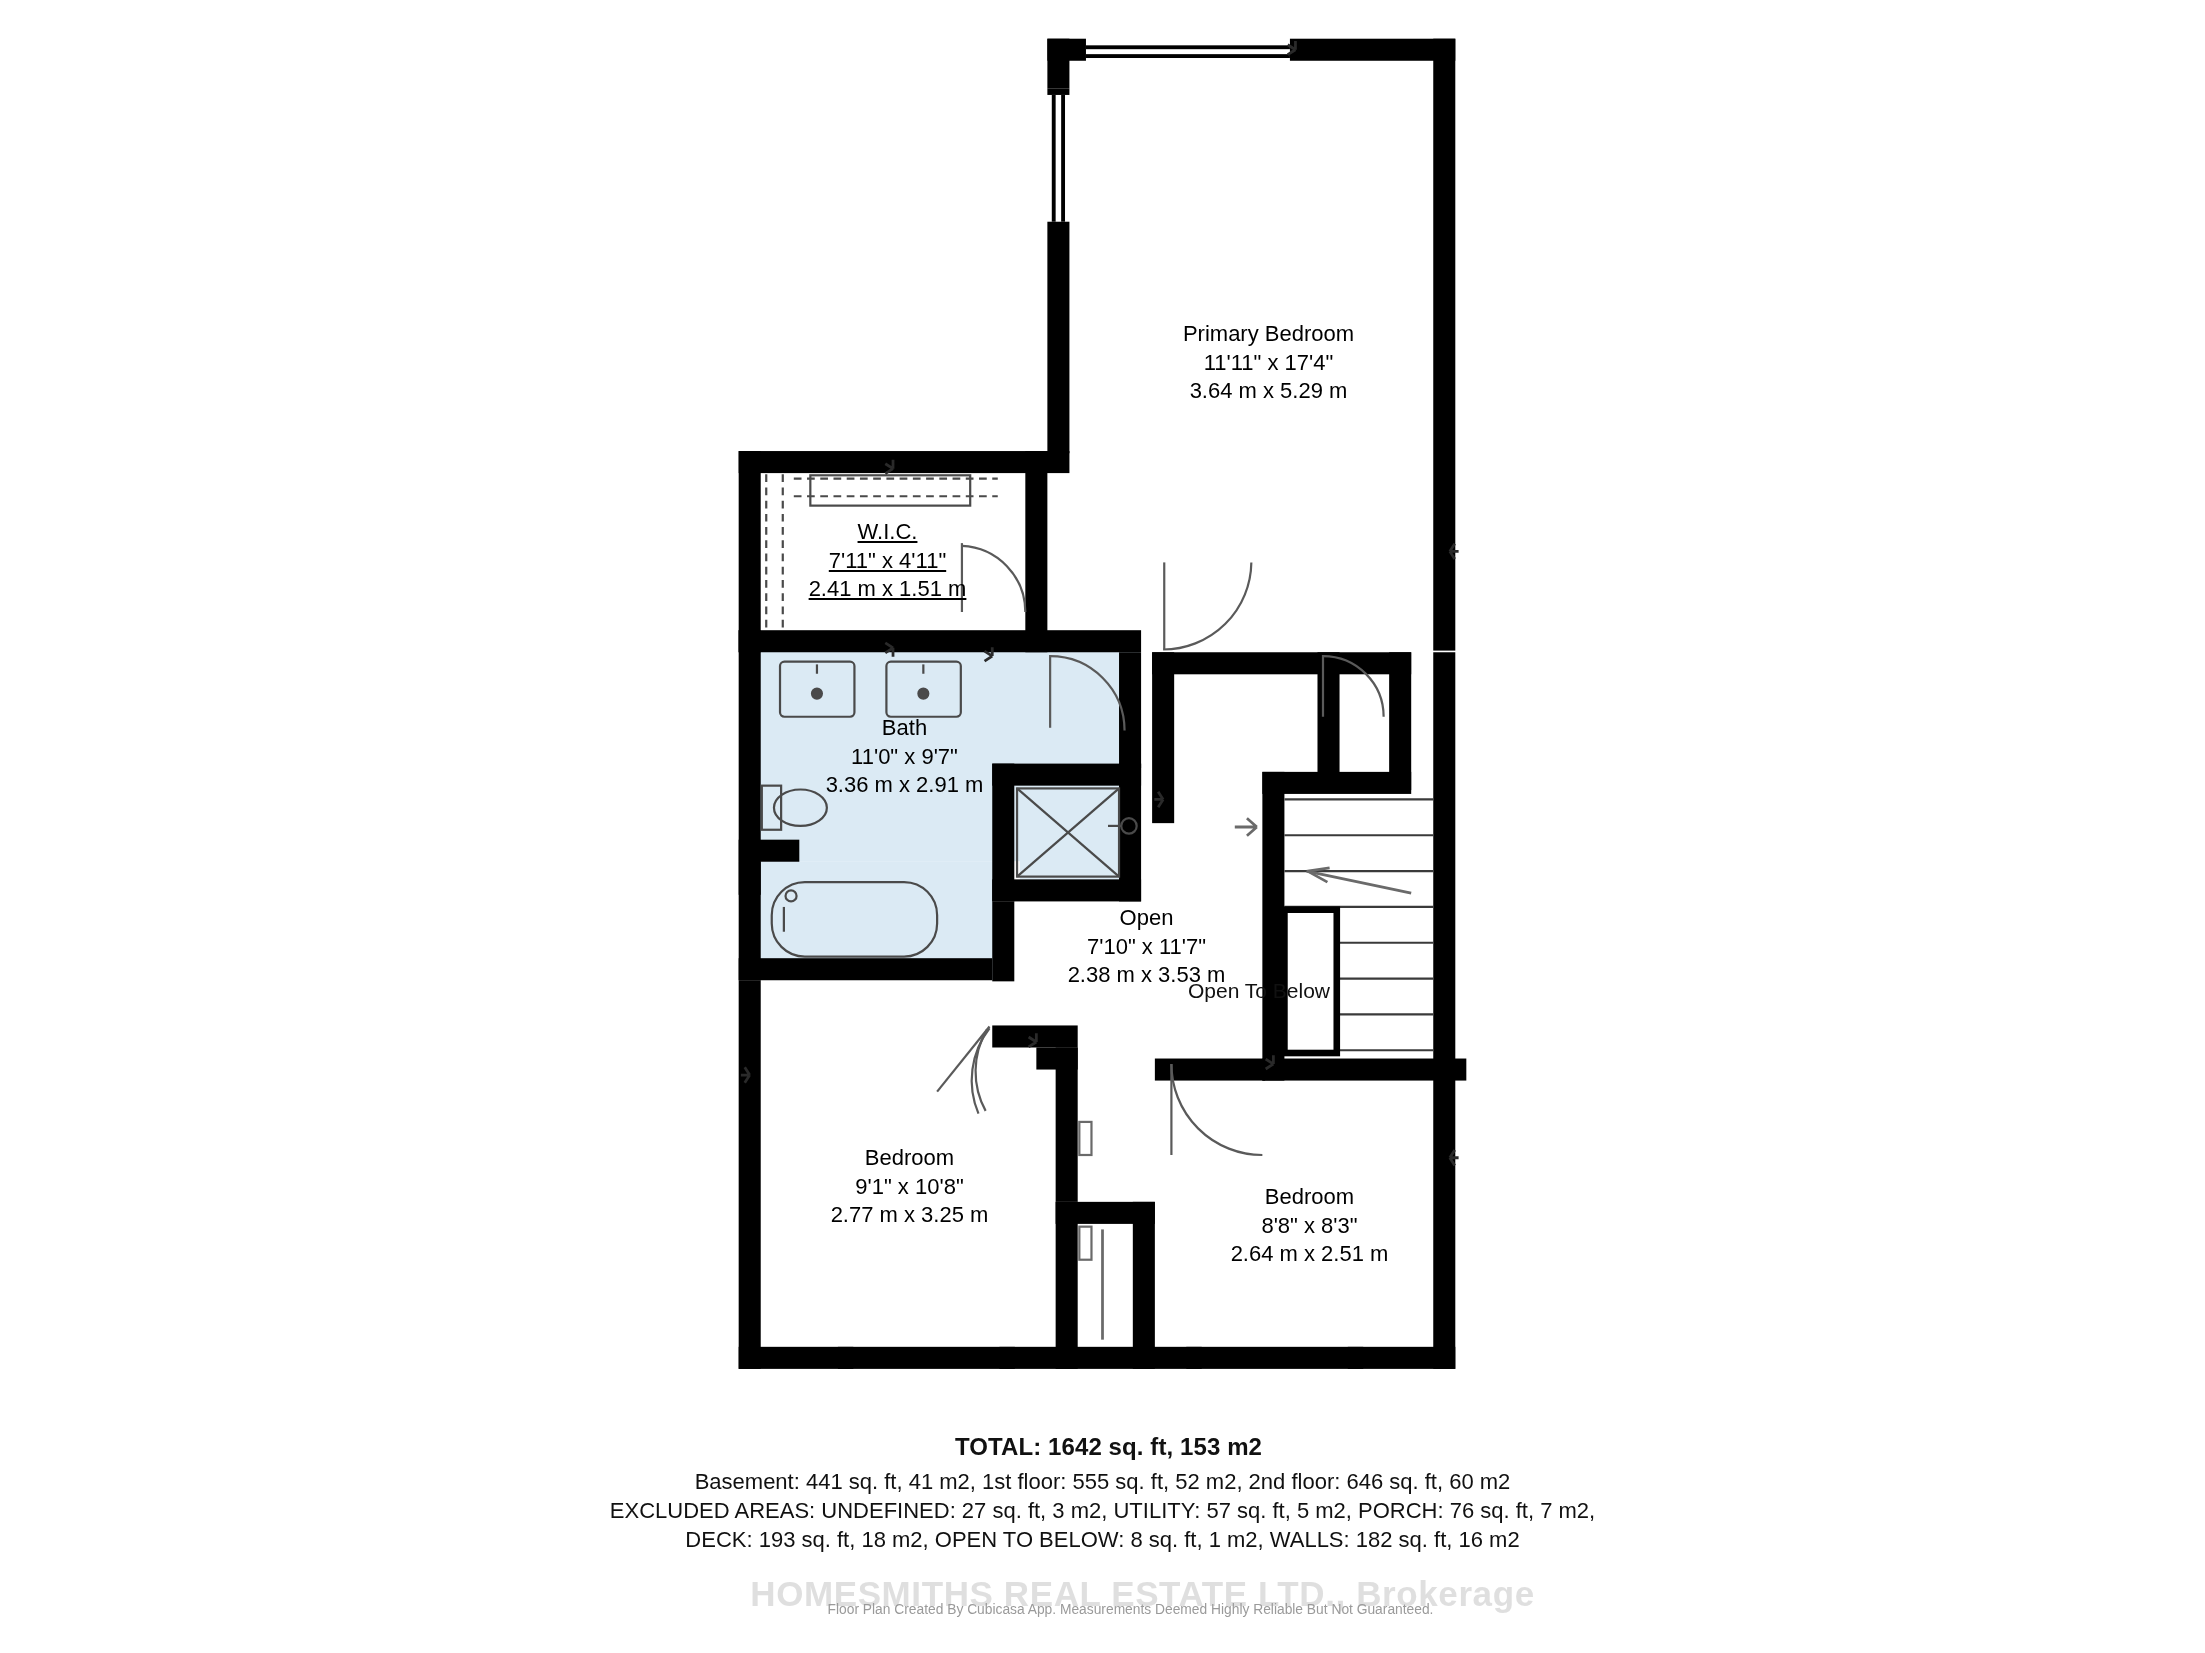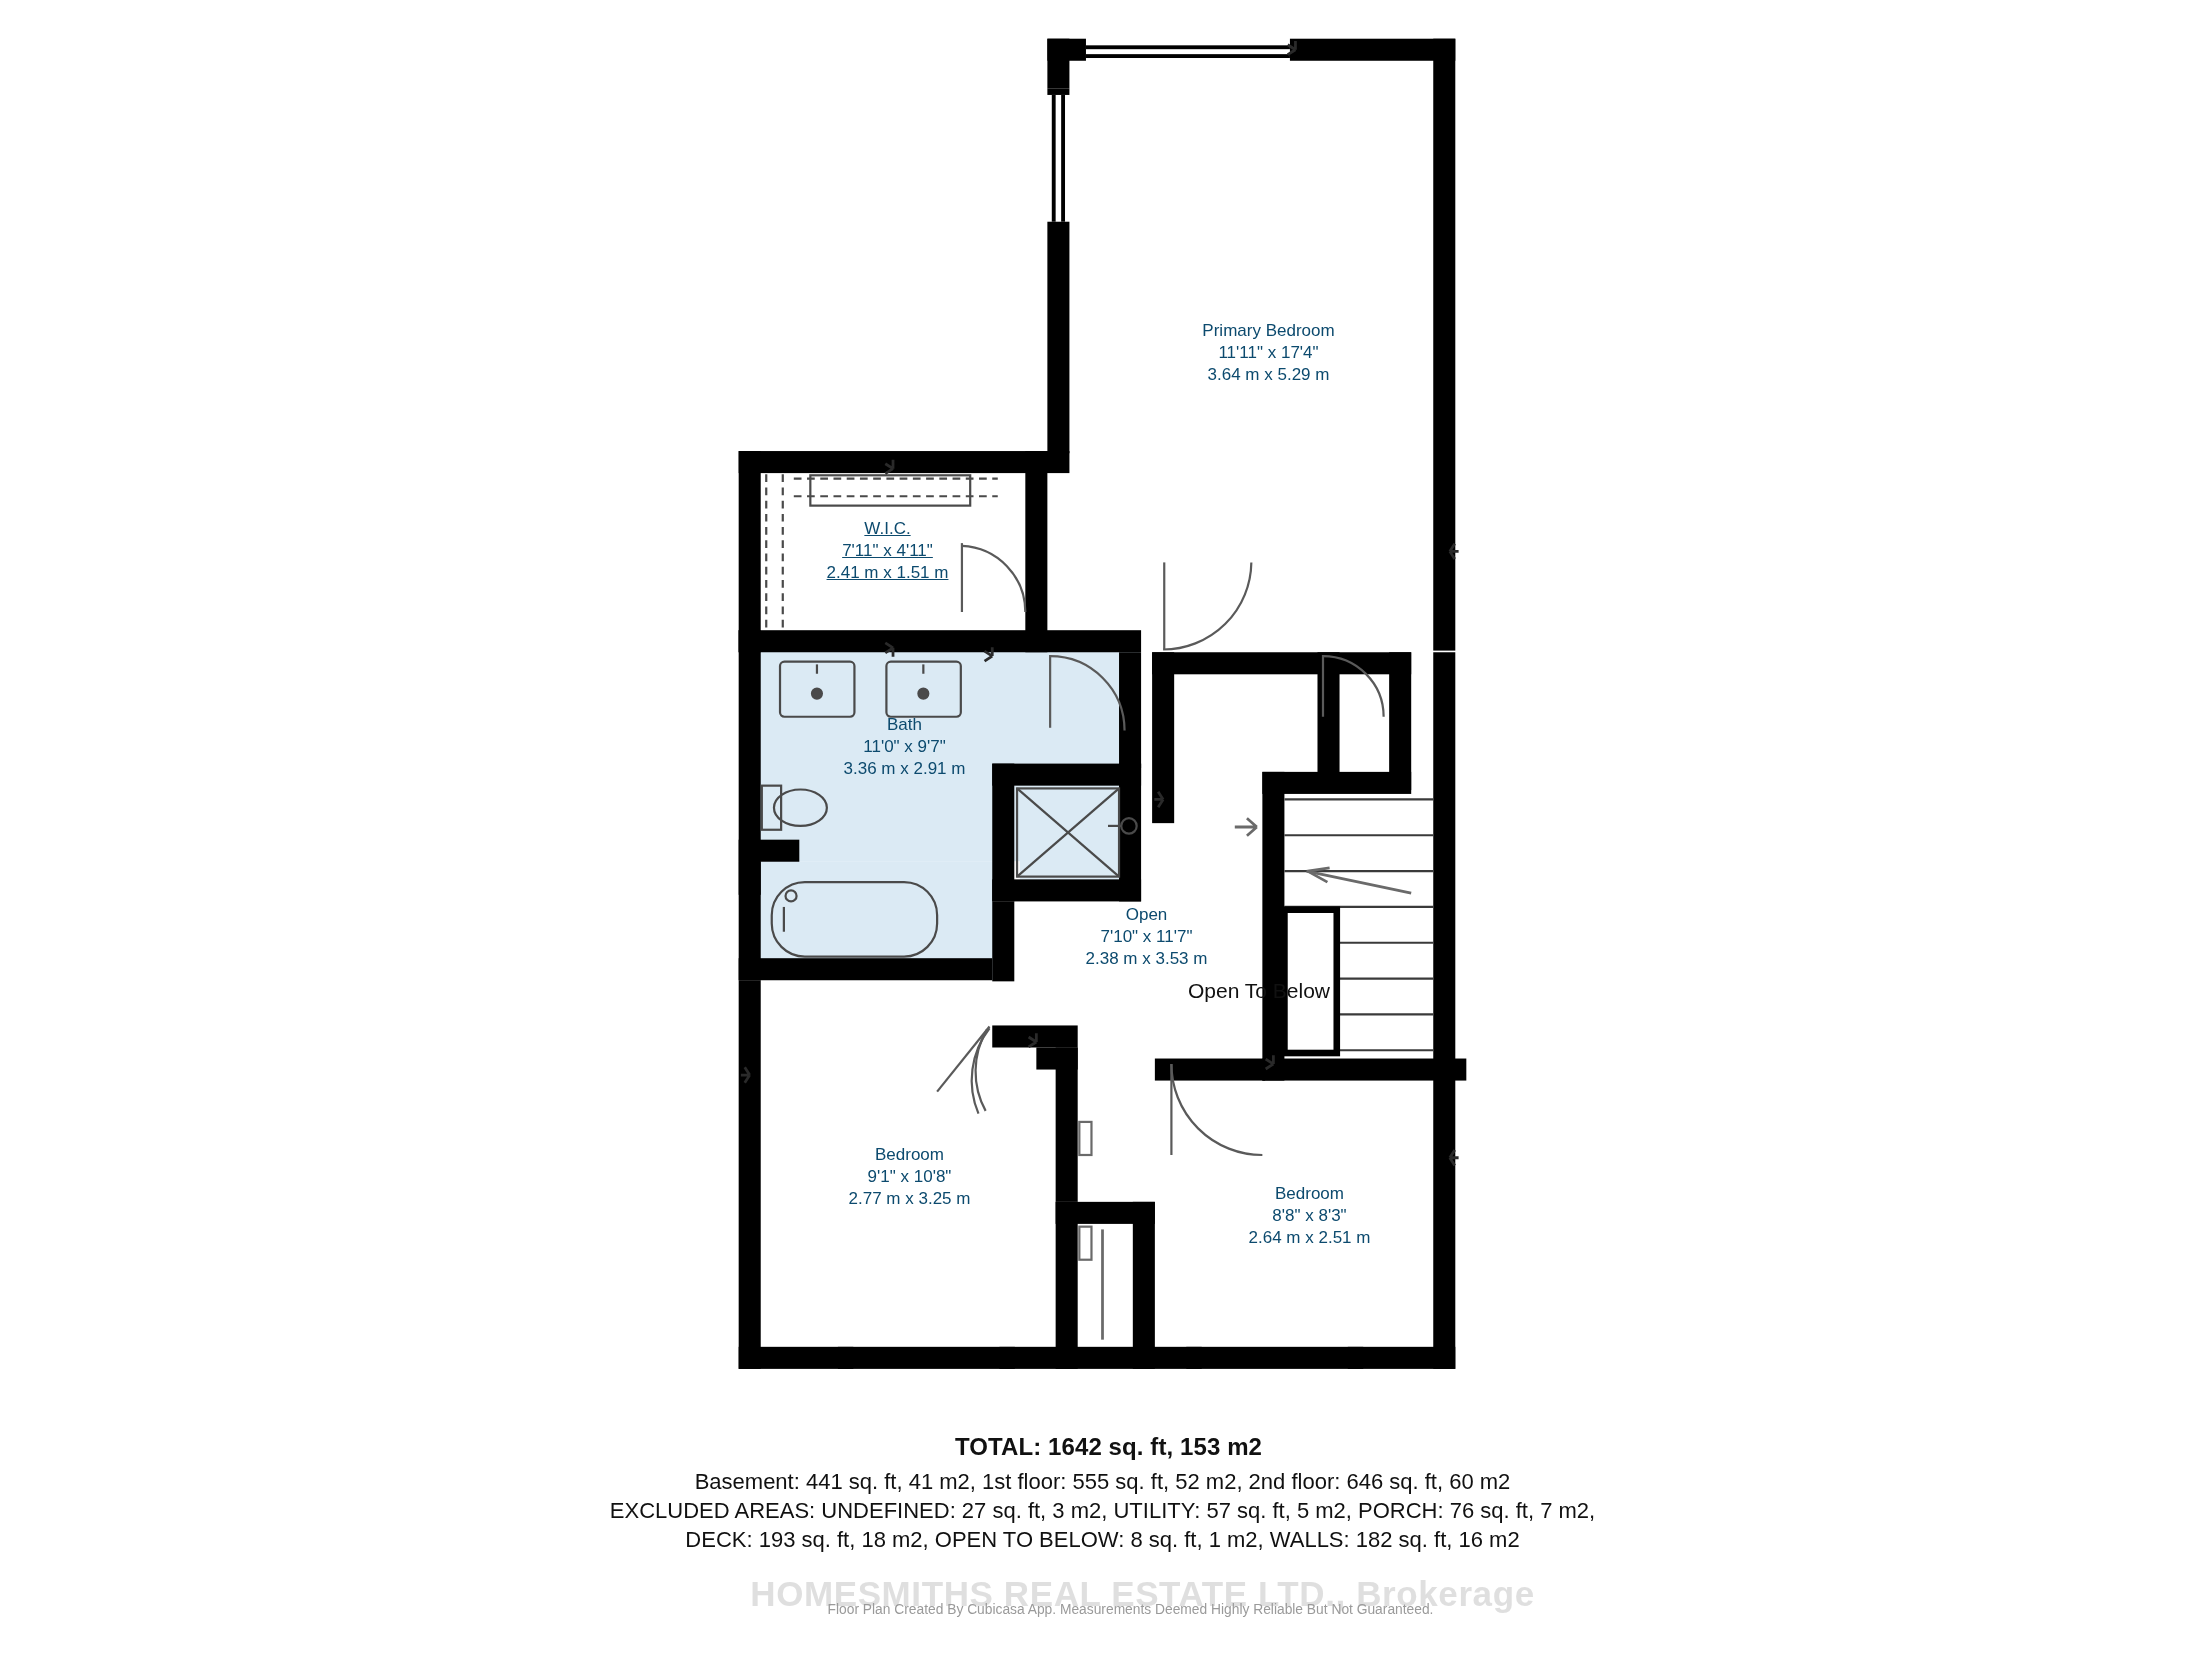--- a/index.html
+++ b/index.html
@@ -10,24 +10,24 @@
     position:relative;
     overflow:hidden;
   }
   #plan{
     position:absolute;
     left:0;top:0;width:2205px;height:1654px;
   }
   .room-label{
     position:absolute;
     text-align:center;
-    color:#0c4a6e;
+    color:#000000;
     line-height:1.30;
     white-space:nowrap;
-    font-size:17px;
+    font-size:22px;
   }
   .room-label .name{display:block;}
   .room-label .dim{display:block;}
   .otb{
     position:absolute;
     font-size:21px;
     color:#111111;
     white-space:nowrap;
   }
   

